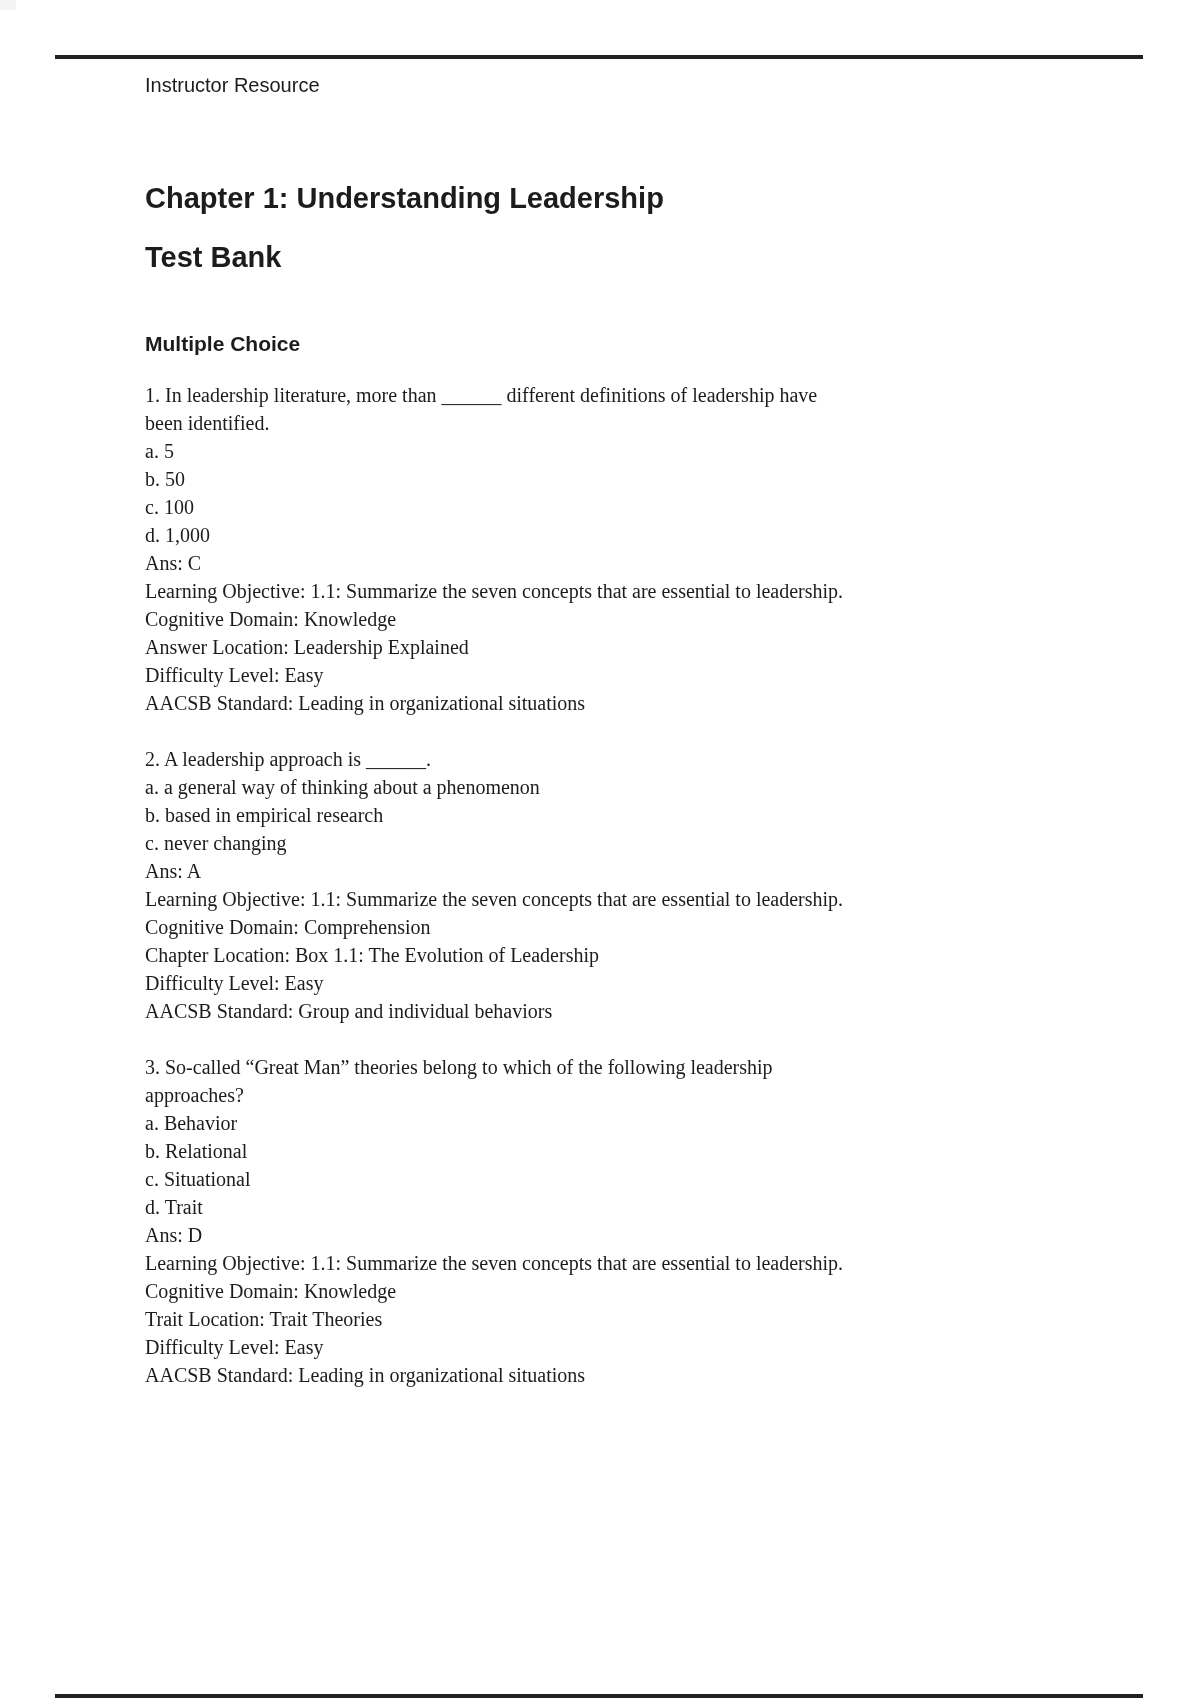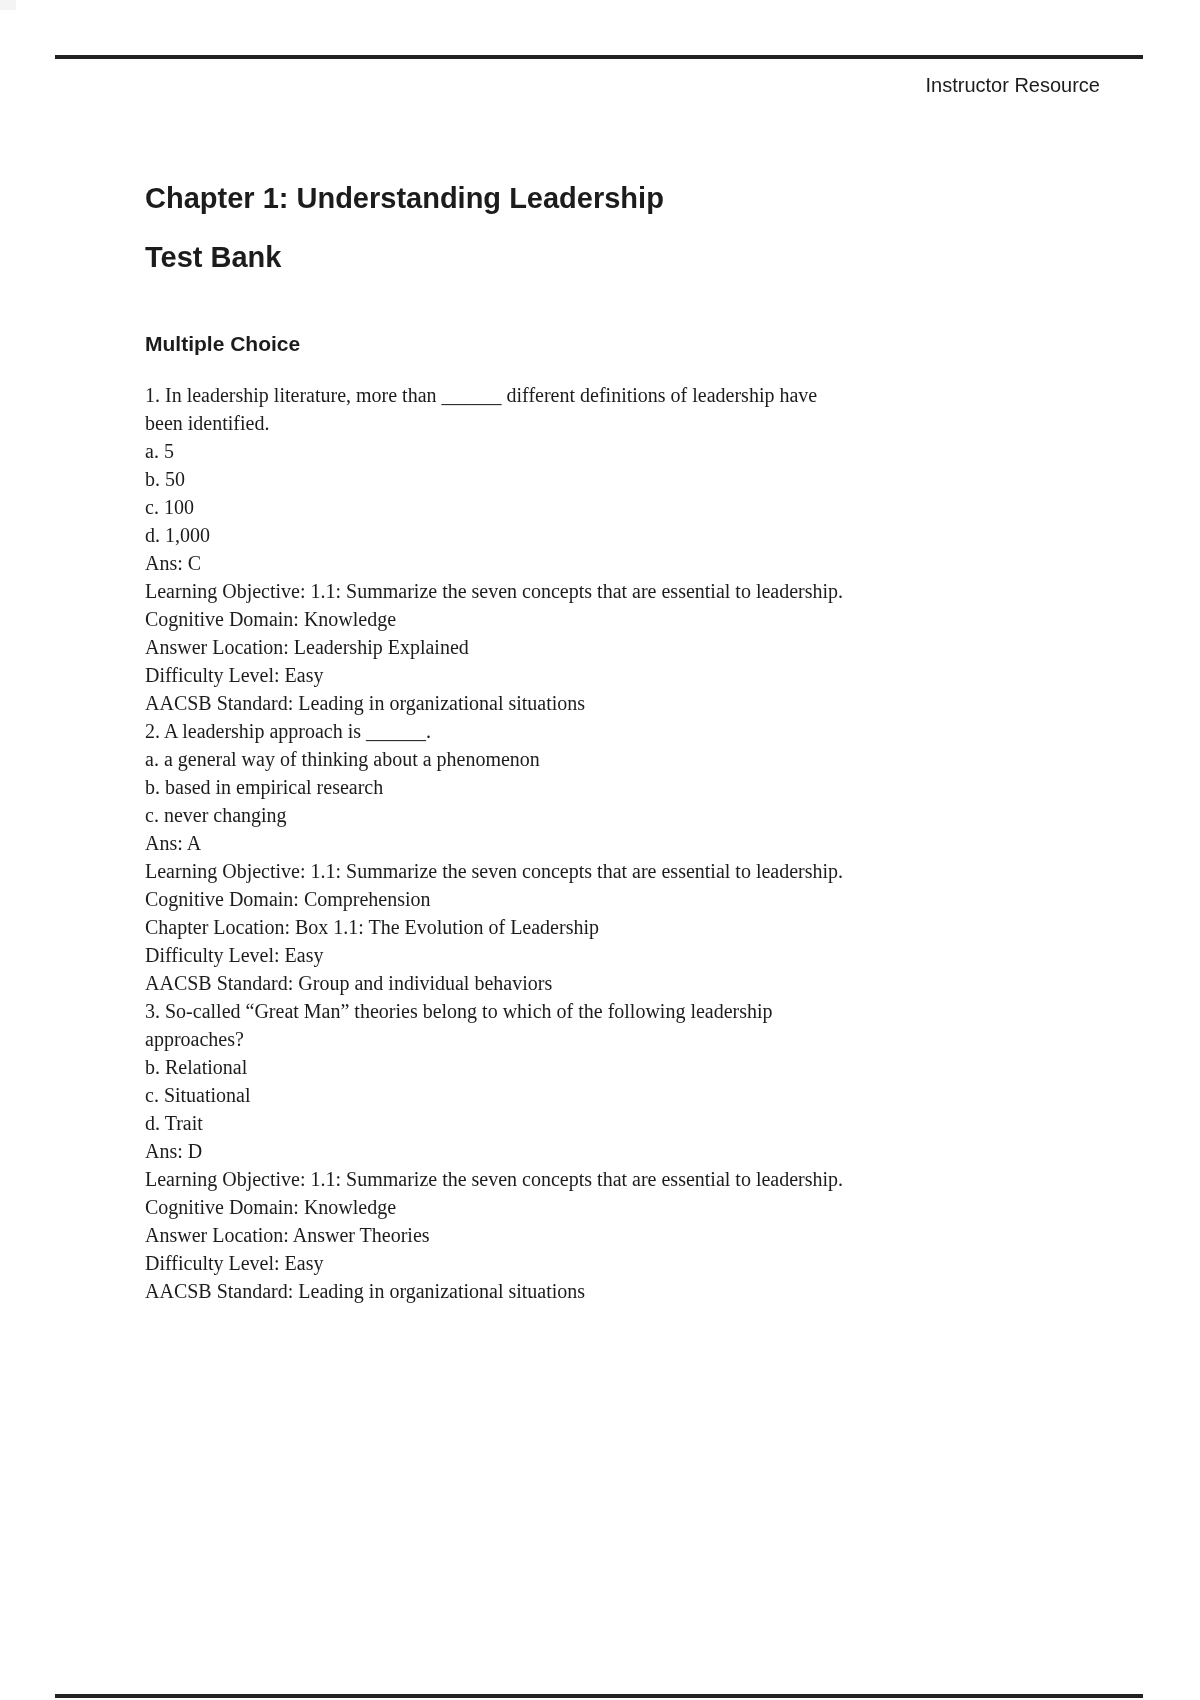--- a/index.html
+++ b/index.html
@@ -25,21 +25,20 @@
     height: 4px;
     background: #222222;
   }
   .rule-top { top: 55px; }
   .rule-bottom { top: 1694px; }
   .doc-header {
     position: absolute;
     top: 72px;
     left: 145px;
     width: 955px;
-    text-align: right;
     font-size: 20px;
     line-height: 26px;
     color: #1c1c1c;
   }
   .italic { font-style: italic; }
   .chapter-title {
     position: absolute;
     top: 181px;
     left: 145px;
     width: 955px;
@@ -67,21 +66,21 @@
   }
   .questions {
     position: absolute;
     top: 381px;
     left: 145px;
     width: 960px;
     font-size: 20px;
     line-height: 28px;
     font-family: Liberation Serif, serif;
   }
-  .qblock + .qblock { }
+  .qblock + .qblock { margin-top: 28px; }
   .line { white-space: nowrap; }
 </style>
 </head>
 <body>
 
 <div class="corner-chip"></div>
 
 <div class="rule rule-top"></div>
 
 <div class="doc-header">
@@ -117,25 +116,26 @@
       <div class="line">Ans: A</div>
       <div class="line">Learning Objective: 1.1: Summarize the seven concepts that are essential to leadership.</div>
       <div class="line">Cognitive Domain: Comprehension</div>
       <div class="line">Chapter Location: Box 1.1: The Evolution of Leadership</div>
       <div class="line">Difficulty Level: Easy</div>
       <div class="line">AACSB Standard: Group and individual behaviors</div>
     </div>
     <div class="qblock">
       <div class="line">3. So-called “Great Man” theories belong to which of the following leadership</div>
       <div class="line">approaches?</div>
+      <div class="line">a. Behavior</div>
       <div class="line">b. Relational</div>
       <div class="line">c. Situational</div>
       <div class="line">d. Trait</div>
       <div class="line">Ans: D</div>
       <div class="line">Learning Objective: 1.1: Summarize the seven concepts that are essential to leadership.</div>
       <div class="line">Cognitive Domain: Knowledge</div>
-      <div class="line">Answer Location: Answer Theories</div>
+      <div class="line">Trait Location: Trait Theories</div>
       <div class="line">Difficulty Level: Easy</div>
       <div class="line">AACSB Standard: Leading in organizational situations</div>
     </div>
   </div>
 
 <div class="rule rule-bottom"></div>
 
 </body></html>

